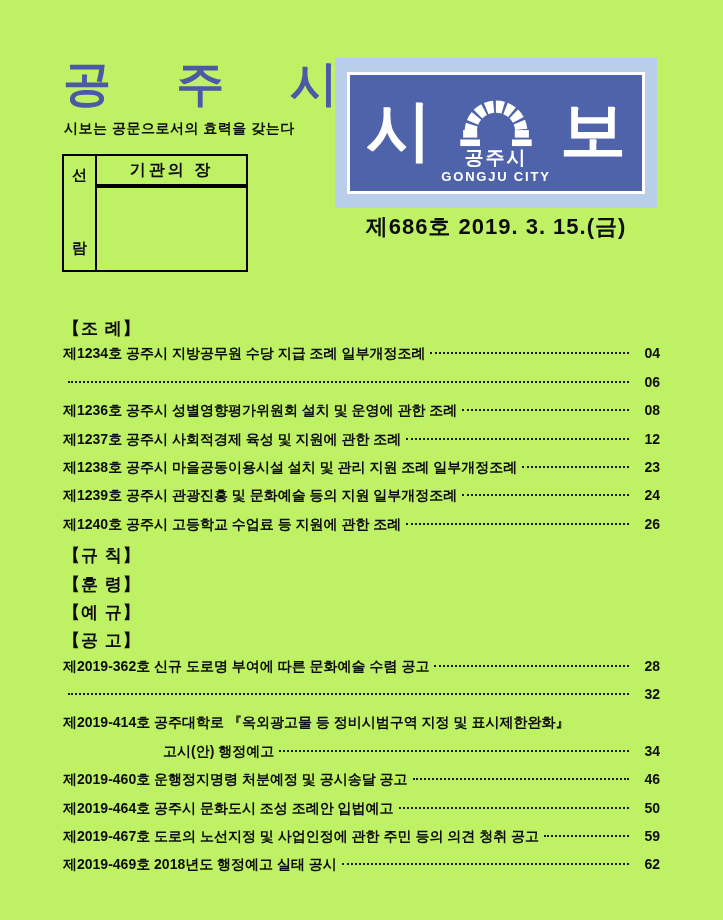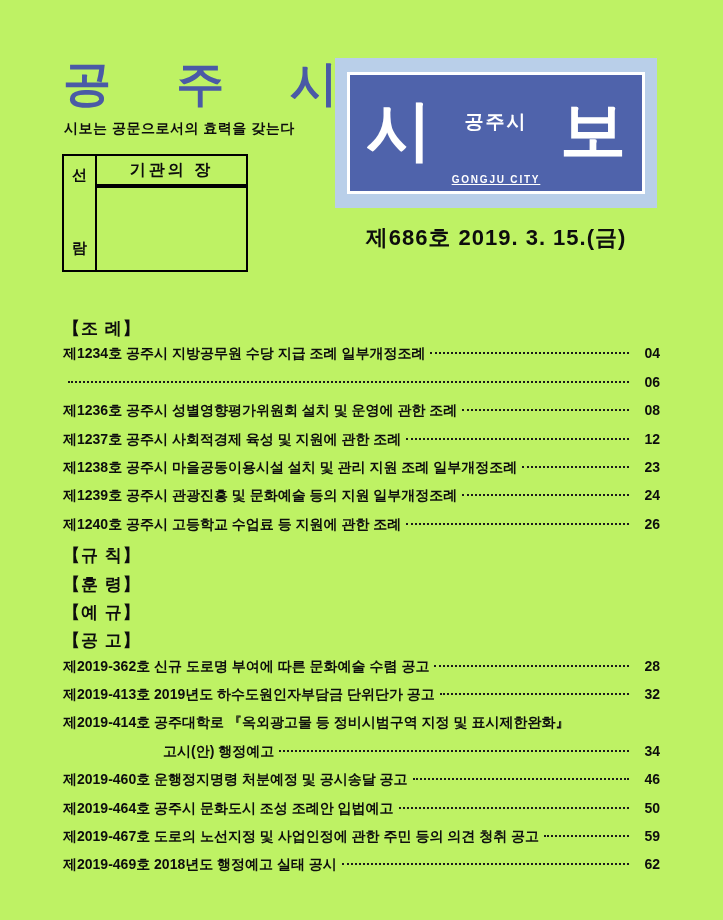--- a/index.html
+++ b/index.html
@@ -50,32 +50,32 @@
     width:298px;height:122px;background:#4f63ab;border:3px solid #ffffff;
     box-sizing:border-box;display:flex;align-items:center;justify-content:space-between;
     padding:0 16px;
   }
   .logo-char{
     color:#ffffff;font-size:66px;font-weight:700;line-height:1;
     padding-bottom:6px;
   }
   .logo-emblem{
     display:flex;flex-direction:column;align-items:center;justify-content:flex-end;
-    height:112px;padding-bottom:6px;gap:40px;
+    height:112px;padding-bottom:6px;
   }
   .logo-city-ko{
     color:#ffffff;font-size:19px;font-weight:700;letter-spacing:2px;line-height:1.15;
   }
   .logo-city-en{
-    color:#ffffff;font-size:10px;font-weight:700;letter-spacing:1.8px;line-height:1.3;text-decoration:underline;
+    color:#ffffff;font-size:13px;font-weight:700;letter-spacing:1.8px;line-height:1.3;
   }
 
   
   .issue-line{
-    position:absolute;left:335px;top:223px;width:322px;
+    position:absolute;left:335px;top:212px;width:322px;
     text-align:center;font-size:22px;font-weight:700;letter-spacing:1px;
     white-space:nowrap;
   }
 
   
   .toc{
     position:absolute;left:63px;top:317px;width:597px;
   }
   .toc-row{
     display:flex;align-items:baseline;height:28.4px;
@@ -192,21 +192,20 @@
       <span class="toc-label">【공  고】</span>
     </div>
 
     <div class="toc-row">
       <span class="toc-label">제2019-362호 신규 도로명 부여에 따른 문화예술 수렴 공고</span>
       <span class="toc-leader"></span>
       <span class="toc-page">28</span>
     </div>
 
     <div class="toc-row">
-      <span class="toc-label">제2019-413호 2019년도 하수도원인자부담금 단위단가 공고</span>
       <span class="toc-leader"></span>
       <span class="toc-page">32</span>
     </div>
 
     <div class="toc-row">
       <span class="toc-label">제2019-414호 공주대학로 『옥외광고물 등 정비시범구역 지정 및 표시제한완화』</span>
     </div>
 
     <div class="toc-row cont">
       <span class="toc-label">고시(안) 행정예고</span>

